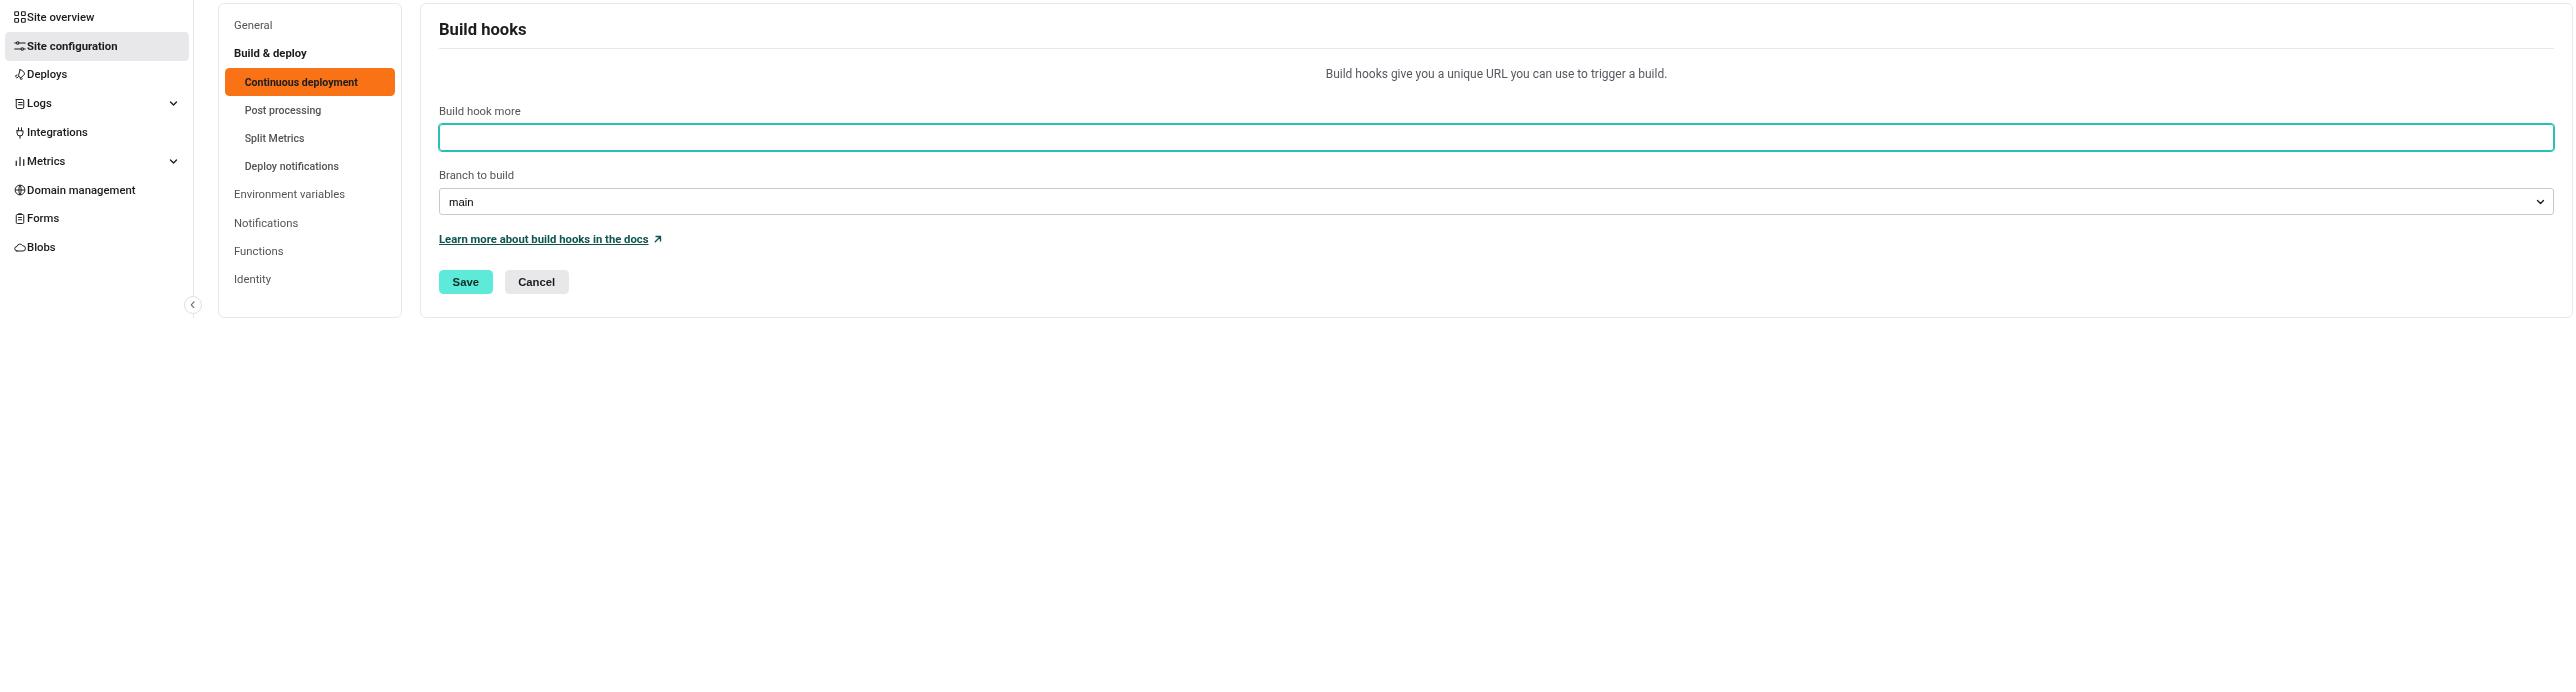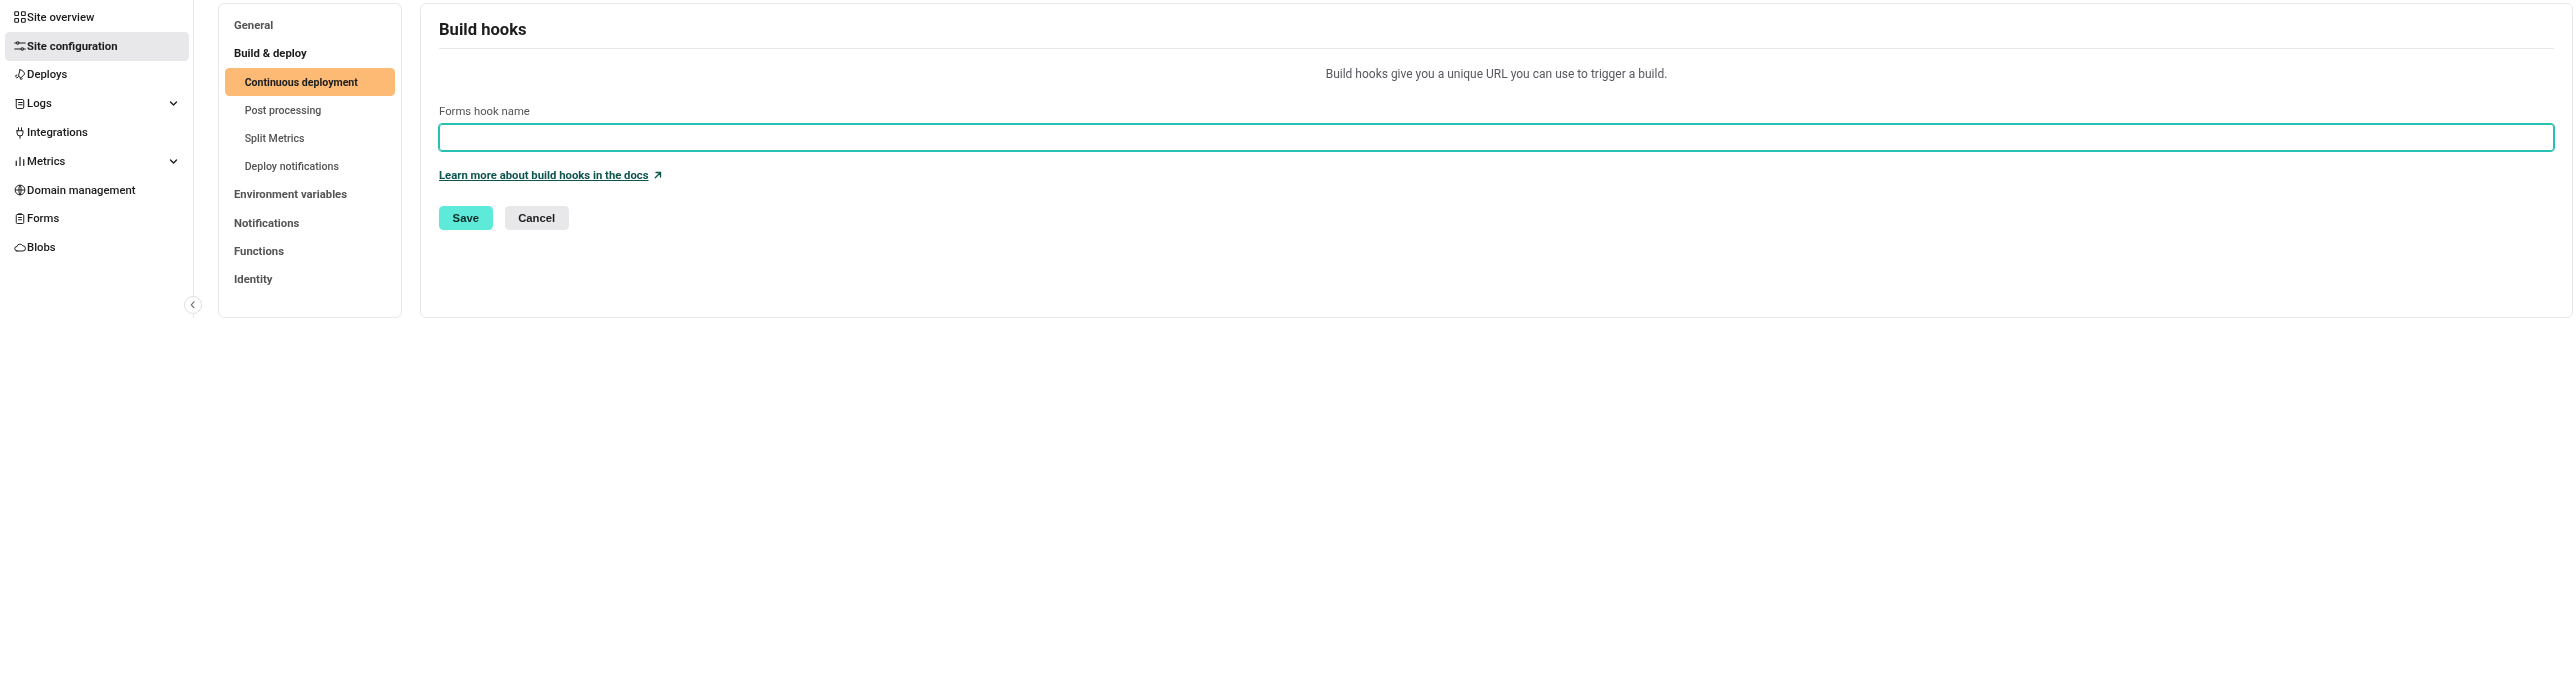--- a/index.html
+++ b/index.html
@@ -85,38 +85,38 @@
       width: 184px;
       background: #fff;
       border: 0.8px solid #e8e8eb;
       border-radius: 6px;
       padding: 7.6px 6px;
     }
     .subnav-item {
       padding: 7.6px 9px;
       border-radius: 4.5px;
       color: #545456;
-      font-weight: 700;
+      font-weight: 400;
       cursor: pointer;
       font-size: 11.3px;
     }
     .subnav-item.selected {
       font-weight: 700;
       color: #1c1c1e;
     }
     .subnav-subitem {
       padding: 7.6px 9px 7.6px 19.7px;
       border-radius: 4.5px;
       color: #545456;
       font-weight: 500;
       cursor: pointer;
       font-size: 10.6px;
     }
     .subnav-subitem.selected {
-      background: #fdba74;
+      background: #f97316;
       font-weight: 700;
       color: #1c1c1e;
     }
 
     
     .panel {
       flex: 1;
       background: #fff;
       border: 0.8px solid #e8e8eb;
       border-radius: 6px;
@@ -327,24 +327,37 @@
         <div class="subnav-item">Functions</div>
         <div class="subnav-item">Identity</div>
       </div>
   </nav>
 
   <div class="panel">
     <h2>Build hooks</h2>
     <p class="description">Build hooks give you a unique URL you can use to trigger a build.</p>
 
     <div class="field">
-      <label class="field-label">Forms hook name</label>
+      <label class="field-label">Build hook more</label>
       <input type="text" class="text-input" autofocus="" value="" style="">
     </div>
 
+    <div class="field">
+      <label class="field-label">Branch to build</label>
+      <div class="select-wrapper">
+        <select class="select-input">
+          <option>main</option>
+        </select>
+        <span class="select-chevron">
+          <svg width="9" height="9" viewBox="0 0 12 12">
+              <path d="M2 4l4 4 4-4" stroke="#1c1c1e" stroke-width="1.8" fill="none" stroke-linecap="round" stroke-linejoin="round"></path>
+            </svg>
+        </span>
+      </div>
+    </div>
 
     <a class="docs-link">
       <span>Learn more about build hooks in the docs</span>
       <svg width="9" height="9" viewBox="0 0 12 12">
           <path d="M4 2h6v6M10 2L3 9" stroke="#0d544e" stroke-width="1.8" fill="none" stroke-linecap="round" stroke-linejoin="round"></path>
         </svg>
     </a>
 
     <div class="button-row">
       <button class="btn btn-primary">Save</button>

